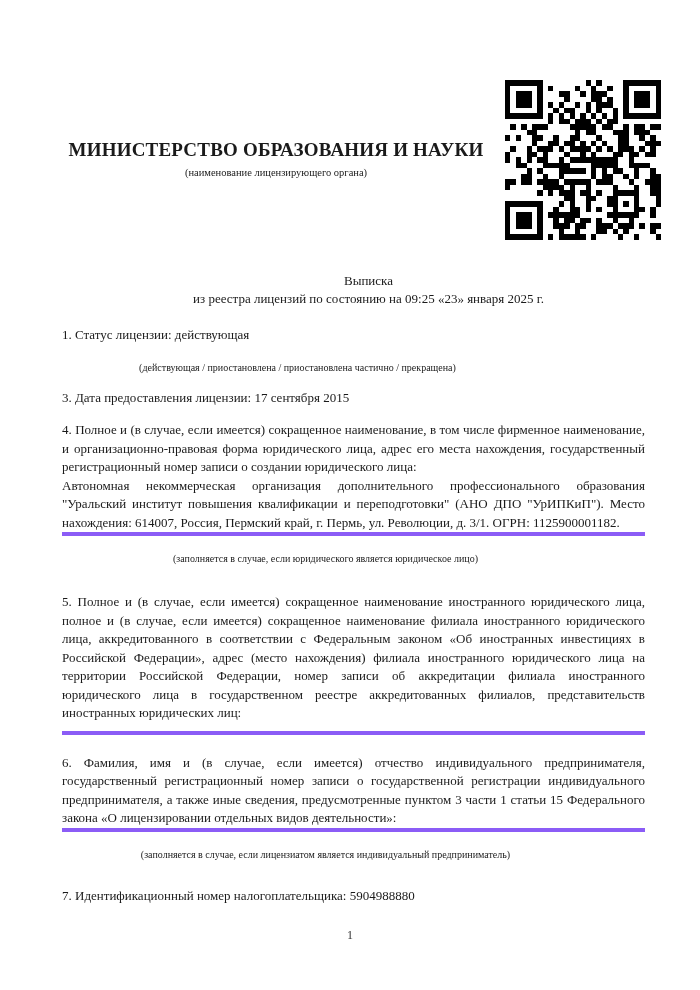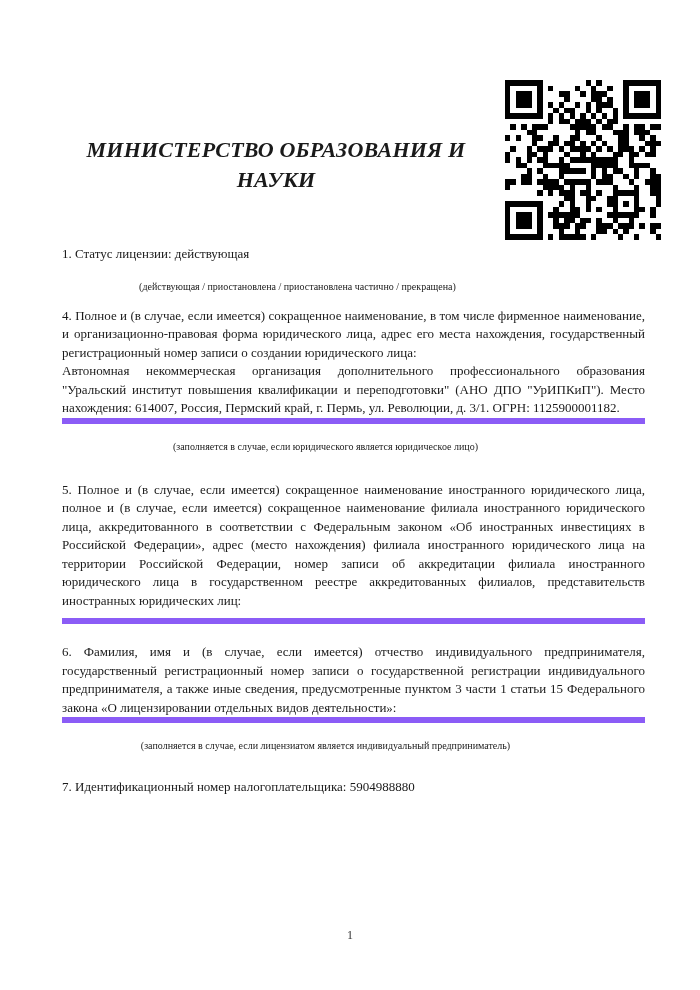--- a/index.html
+++ b/index.html
@@ -7,33 +7,33 @@
     position:relative;width:700px;height:990px;background:#ffffff;
     font-family:"Liberation Serif","DejaVu Serif",serif;color:#1a1a1a;
     overflow:hidden;
   }
   .content{padding:0 55px 0 62px;}
   
   .qr{position:absolute;left:505px;top:80px;width:156px;height:160px;}
   .qr rect{fill:#000;}
   
   .header{margin-top:135px;width:428px;text-align:center;}
-  .header-title{font-size:22px;font-weight:bold;line-height:30px;letter-spacing:.2px;font-style:italic;}
+  .header-title{font-size:19px;font-weight:bold;line-height:30px;letter-spacing:.2px;}
   .header-sub{font-size:10.5px;line-height:14px;margin-top:1px;}
   
   .doc-title{margin-top:92px;text-align:center;font-size:13px;line-height:17.5px;padding-left:30px;}
   
   .item{font-size:13px;line-height:18.5px;margin:0;}
   .cap{font-size:10px;line-height:13px;text-align:center;margin:16px 0 0 0;}
   .cap-shift1{padding-right:112px;}
   .cap-shift2{padding-right:56px;}
-  #i1{margin-top:50px;}
+  #i1{margin-top:19px;}
   #i2{margin-top:23px;}
   #i3{margin-top:15px;}
-  .block{margin-top:14px;border-bottom:6px solid #8b5cf6;}
+  .block{margin-top:14px;border-bottom:4px solid #8b5cf6;}
   .block p{margin:0;text-align:justify;font-size:13px;line-height:18.5px;}
   #b5{margin-top:28px;padding-bottom:8px;}
   #b6{margin-top:19px;}
   #i7{margin-top:26px;}
   .page-num{position:absolute;left:0;right:0;top:928px;text-align:center;font-size:12px;color:#333;}
 </style>
 </head>
 <body>
 
 <div class="page">
@@ -443,27 +443,33 @@
       <rect x="14" y="28" width="1" height="1"></rect>
       <rect x="16" y="28" width="1" height="1"></rect>
       <rect x="21" y="28" width="1" height="1"></rect>
       <rect x="24" y="28" width="1" height="1"></rect>
       <rect x="28" y="28" width="1" height="1"></rect>
     </svg>
 
   <div class="content">
     <div class="header">
       <div class="header-title">МИНИСТЕРСТВО ОБРАЗОВАНИЯ И НАУКИ</div>
+      <div class="header-sub">(наименование лицензирующего органа)</div>
     </div>
 
+    <div class="doc-title">
+      <div>Выписка</div>
+      <div>из реестра лицензий по состоянию на 09:25 «23» января 2025 г.</div>
+    </div>
 
     <p class="item" id="i1">1. Статус лицензии: действующая</p>
     <p class="cap cap-shift1">(действующая / приостановлена / приостановлена частично / прекращена)</p>
 
 
+    <p class="item" id="i3">3. Дата предоставления лицензии: 17 сентября 2015</p>
 
     <div class="block" id="b4">
       <p>4. Полное и (в случае, если имеется) сокращенное наименование, в том числе фирменное наименование, и организационно-правовая форма юридического лица, адрес его места нахождения, государственный регистрационный номер записи о создании юридического лица:</p>
       <p>Автономная некоммерческая организация дополнительного профессионального образования "Уральский институт повышения квалификации и переподготовки" (АНО ДПО "УрИПКиП"). Место нахождения: 614007, Россия, Пермский край, г. Пермь, ул. Революции, д. 3/1. ОГРН: 1125900001182.</p>
     </div>
     <p class="cap cap-shift2">(заполняется в случае, если юридического является юридическое лицо)</p>
 
     <div class="block" id="b5">
       <p>5. Полное и (в случае, если имеется) сокращенное наименование иностранного юридического лица, полное и (в случае, если имеется) сокращенное наименование филиала иностранного юридического лица, аккредитованного в соответствии с Федеральным законом «Об иностранных инвестициях в Российской Федерации», адрес (место нахождения) филиала иностранного юридического лица на территории Российской Федерации, номер записи об аккредитации филиала иностранного юридического лица в государственном реестре аккредитованных филиалов, представительств иностранных юридических лиц:</p>
     </div>

